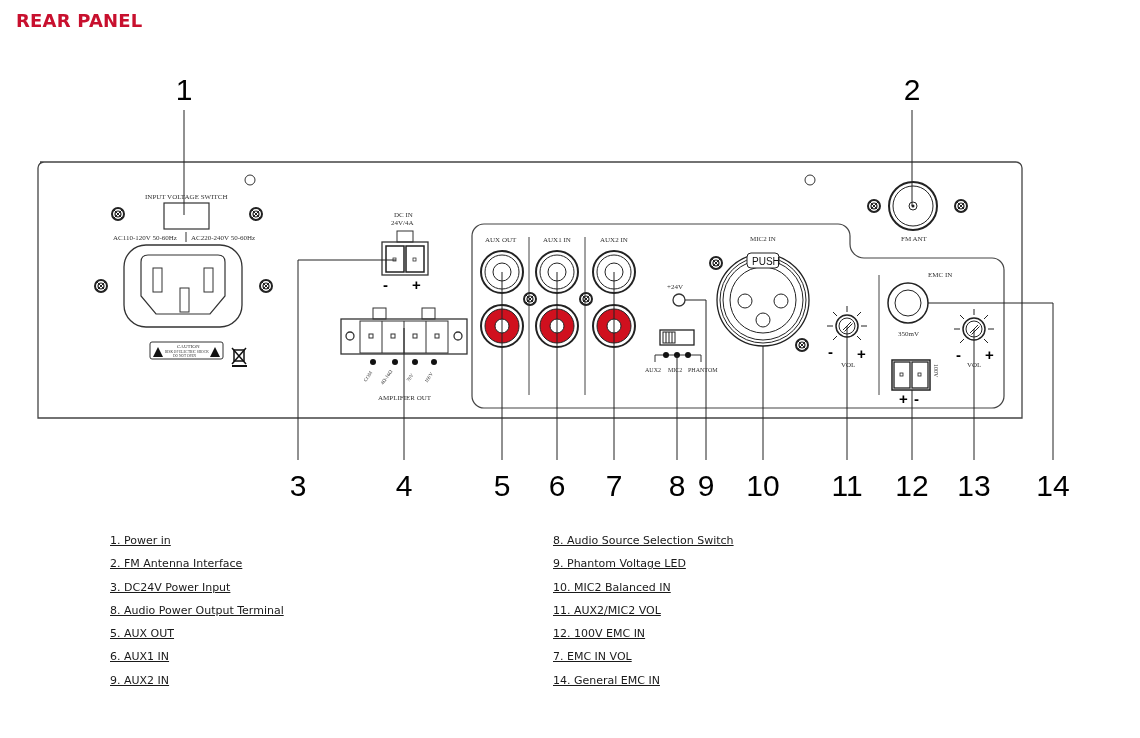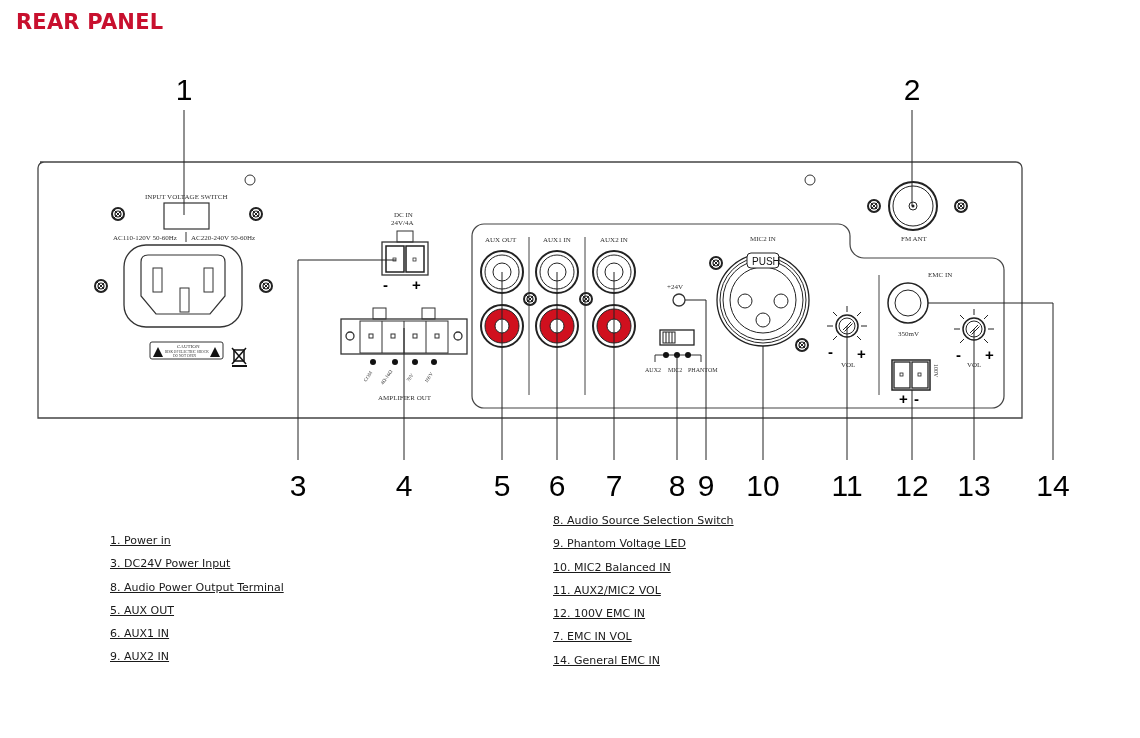--- a/index.html
+++ b/index.html
@@ -1,22 +1,22 @@
 <!DOCTYPE html>
 <html><head>
 <meta charset="utf-8">
 <style>
   html, body { margin:0; padding:0; background:#ffffff; }
   body { width:1140px; height:738px; position:relative; overflow:hidden; font-family:"DejaVu Sans", sans-serif; }
-  .title { position:absolute; left:16px; top:10px; font-family:"DejaVu Sans", sans-serif; font-weight:bold; font-size:21px; color:#c8102e; letter-spacing:0.2px; }
+  .title { position:absolute; left:16px; top:10px; font-family:"DejaVu Sans", sans-serif; font-weight:bold; font-size:18px; color:#c8102e; letter-spacing:0.2px; }
   svg#panel { position:absolute; left:0; top:0; }
   .legend { position:absolute; font-family:"DejaVu Sans", sans-serif; font-size:11px; color:#1a1a1a; line-height:23.3px;text-decoration:underline; }
   .legend div { white-space:nowrap; }
   #legend-left { left:110px; top:529px; }
-  #legend-right { left:553px; top:509px; }
+  #legend-right { left:553px; top:529px; }
   .callout { font-family:"Liberation Sans", sans-serif; font-size:30px; fill:#000; }
   .small { font-family:"Liberation Serif", serif; font-size:7px; fill:#333; }
   .tiny { font-family:"Liberation Serif", serif; font-size:5px; fill:#333; }
   .pm { font-family:"Liberation Sans", sans-serif; font-size:15px; font-weight:bold; fill:#000; }
 </style>
 </head>
 <body>
 
 <div class="title">REAR PANEL</div>
 
@@ -261,20 +261,21 @@
   <text class="callout" x="706" y="496" text-anchor="middle">9</text>
   <text class="callout" x="763" y="496" text-anchor="middle">10</text>
   <text class="callout" x="847" y="496" text-anchor="middle">11</text>
   <text class="callout" x="912" y="496" text-anchor="middle">12</text>
   <text class="callout" x="974" y="496" text-anchor="middle">13</text>
   <text class="callout" x="1053" y="496" text-anchor="middle">14</text>
 </svg>
 
 <div class="legend" id="legend-left">
   <div>1. Power in</div>
+  <div>2. FM Antenna Interface</div>
   <div>3. DC24V Power Input</div>
   <div>8. Audio Power Output Terminal</div>
   <div>5. AUX OUT</div>
   <div>6. AUX1 IN</div>
   <div>9. AUX2 IN</div>
 </div>
 <div class="legend" id="legend-right">
   <div>8. Audio Source Selection Switch</div>
   <div>9. Phantom Voltage LED</div>
   <div>10. MIC2 Balanced IN</div>

